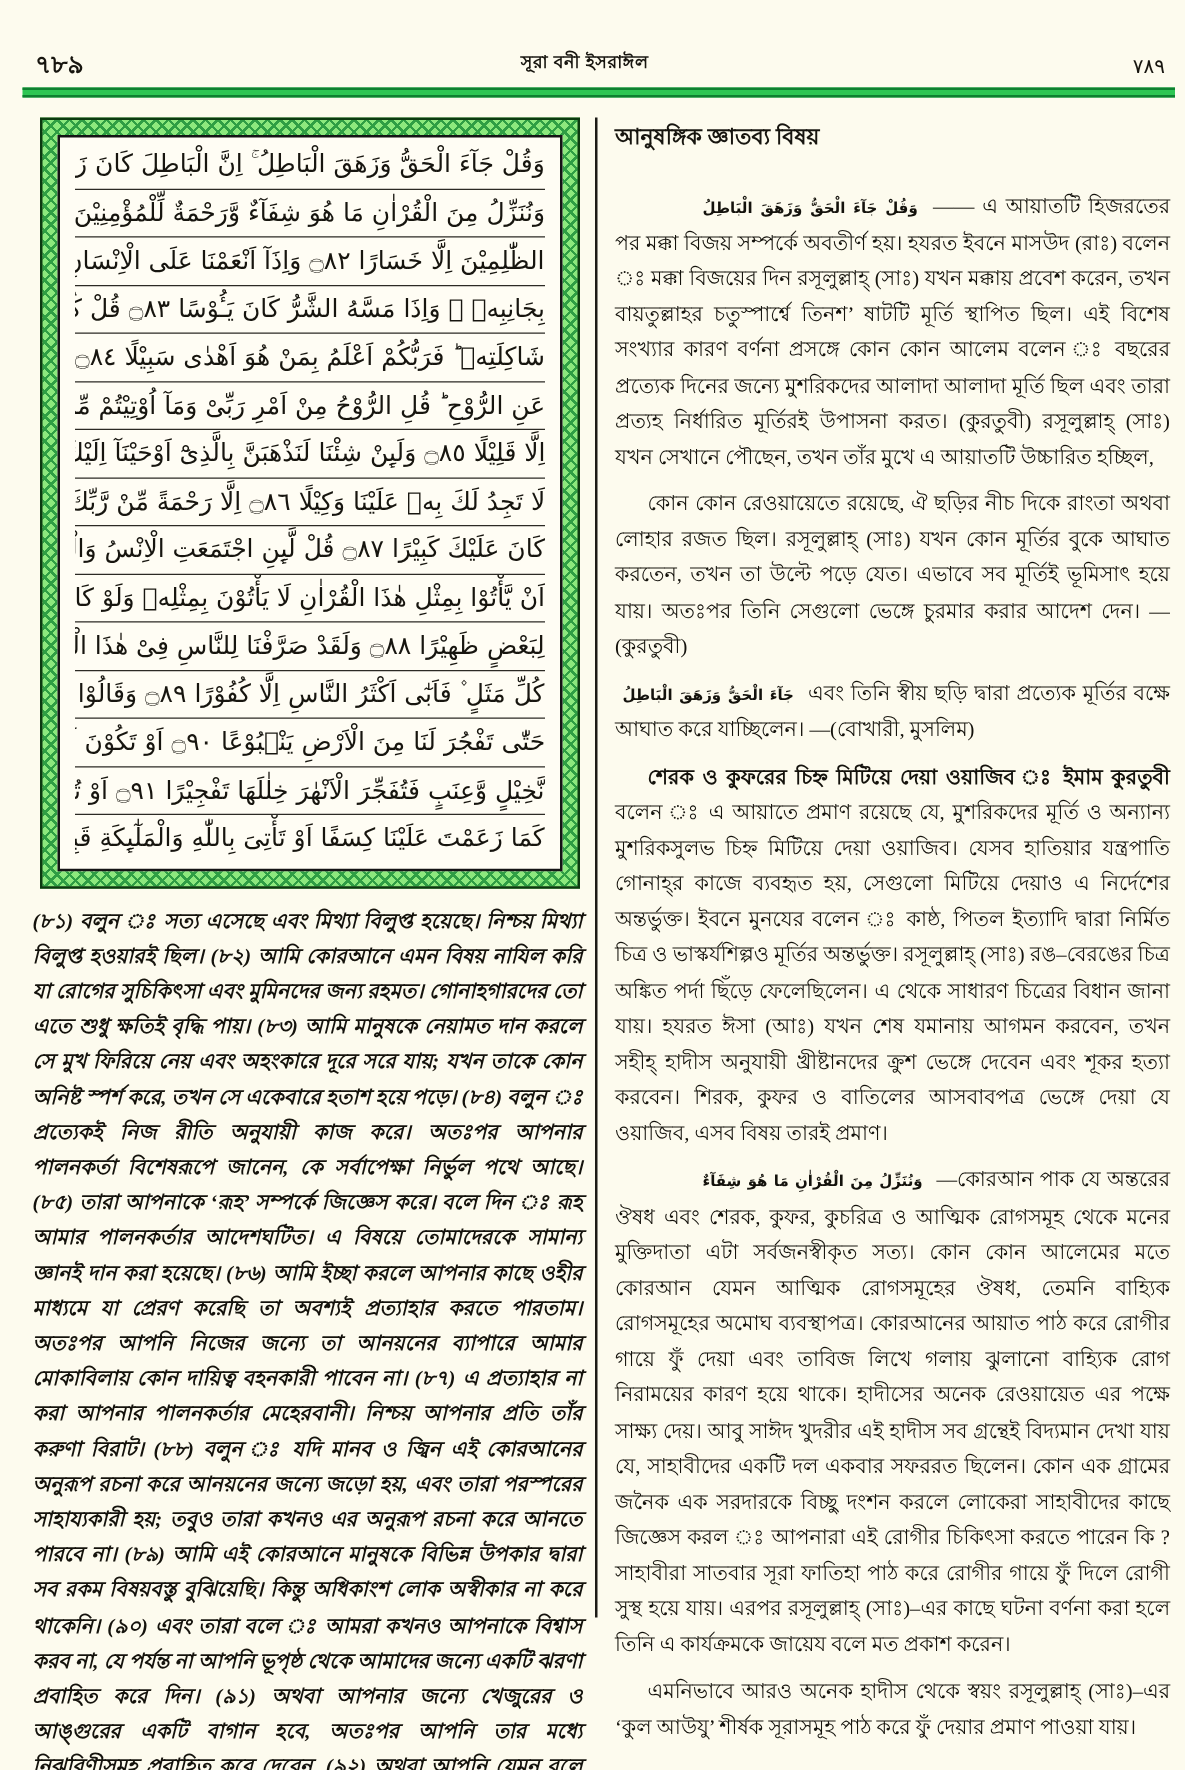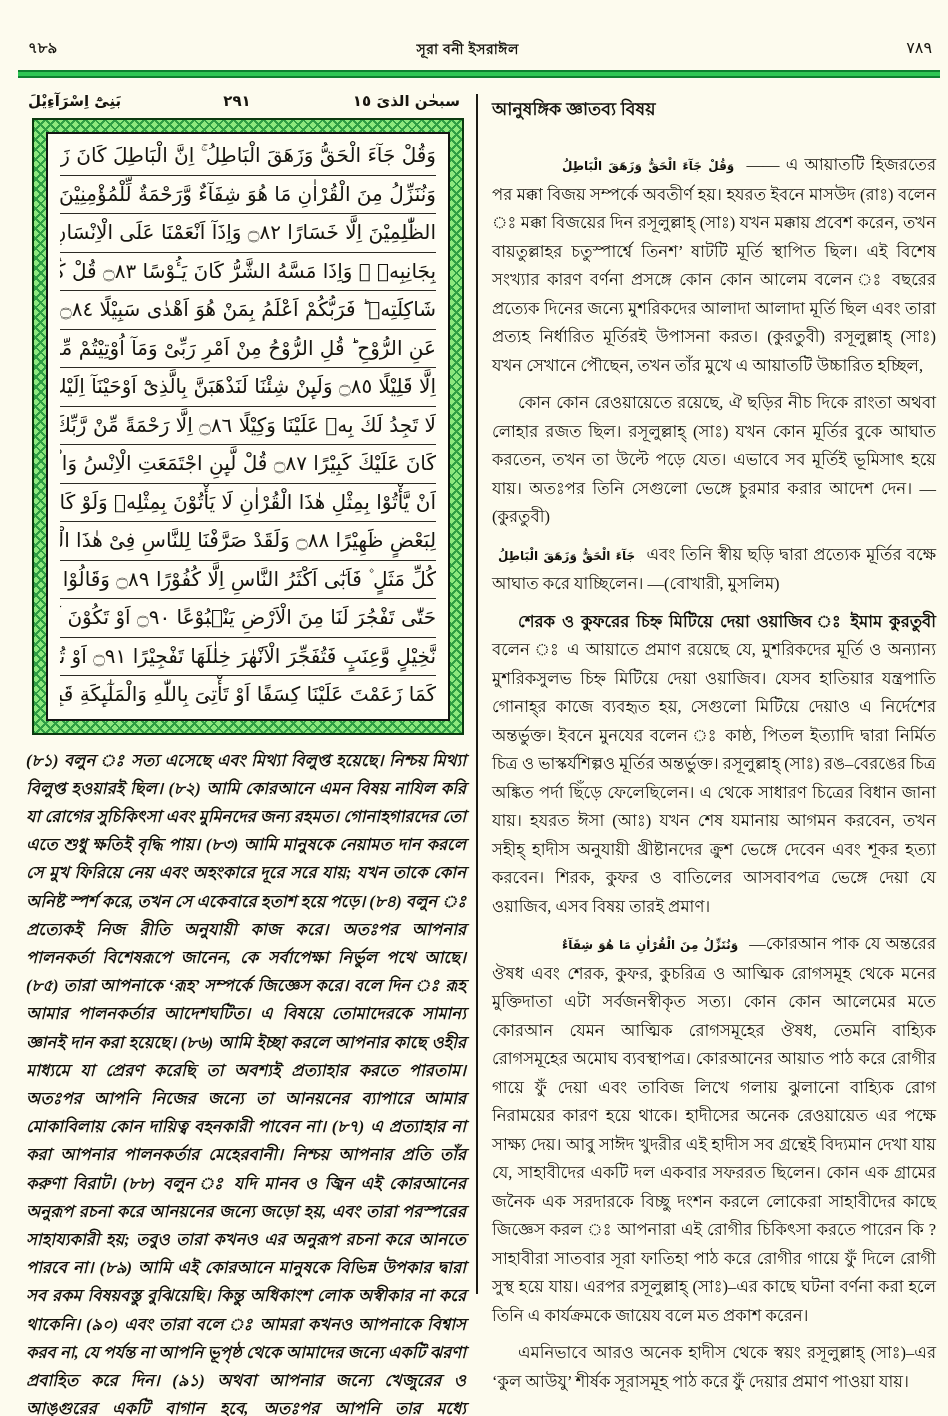--- a/index.html
+++ b/index.html
@@ -11,21 +11,21 @@
     font-family: "Liberation Serif", serif;
     color: #17150f;
     overflow: hidden;
     margin: 0 auto;
   }
   
   .header-row {
     position: absolute; top: 36px; left: 28px; right: 16px;
     display: flex; justify-content: space-between; align-items: baseline;
   }
-  .pageno-left { font-size: 15px; font-weight: bold; font-family: "Liberation Sans", sans-serif; }
+  .pageno-left { font-size: 20px; font-weight: bold; font-family: "Liberation Sans", sans-serif; }
   .head-title  { font-size: 14px; font-weight: bold; letter-spacing: .5px;
                  position: absolute; left: 50%; transform: translateX(-62%); top: 2px;
                  font-family: "Liberation Sans", sans-serif; }
   .pageno-right { font-size: 16px; font-weight: normal; font-family: "DejaVu Sans", sans-serif; }
   .green-rule {
     position: absolute; top: 70px; left: 18px; right: 8px; height: 8px;
     background: #2ec653;
     border-top: 2px solid #0e8030; border-bottom: 2px solid #0e8030;
   }
   
@@ -109,25 +109,20 @@
     <span class="pageno-left">৭৮৯</span>
     <span class="head-title">সূরা বনী ইসরাঈল</span>
     <span class="pageno-right">٧٨٩</span>
   </div>
   <div class="green-rule"></div>
 
   <div class="columns">
 
     <div class="left-col">
 
-      <div class="sura-subhead">
-        <span class="ar">بَنِىْٓ اِسْرَآءِيْلَ</span>
-        <span class="ar">٢٩١</span>
-        <span class="ar">سبحٰن الذىَ ١٥</span>
-      </div>
 
       <div class="quran-frame">
         <div class="quran-inner">
           <div class="quran-line">وَقُلْ جَآءَ الْحَقُّ وَزَهَقَ الْبَاطِلُ ۚ اِنَّ الْبَاطِلَ كَانَ زَهُوْقًا ۝٨١</div>
           <div class="quran-line">وَنُنَزِّلُ مِنَ الْقُرْاٰنِ مَا هُوَ شِفَآءٌ وَّرَحْمَةٌ لِّلْمُؤْمِنِيْنَ ۙ وَلَا يَزِيْدُ</div>
           <div class="quran-line">الظّٰلِمِيْنَ اِلَّا خَسَارًا ۝٨٢ وَاِذَآ اَنْعَمْنَا عَلَى الْاِنْسَانِ اَعْرَضَ وَنَاٰ</div>
           <div class="quran-line">بِجَانِبِهٖ ۚ وَاِذَا مَسَّهُ الشَّرُّ كَانَ يَـُٔوْسًا ۝٨٣ قُلْ كُلٌّ يَّعْمَلُ عَلٰى</div>
           <div class="quran-line">شَاكِلَتِهٖ ؕ فَرَبُّكُمْ اَعْلَمُ بِمَنْ هُوَ اَهْدٰى سَبِيْلًا ۝٨٤ وَيَسْـَٔلُوْنَكَ</div>
           <div class="quran-line">عَنِ الرُّوْحِ ؕ قُلِ الرُّوْحُ مِنْ اَمْرِ رَبِّىْ وَمَآ اُوْتِيْتُمْ مِّنَ الْعِلْمِ</div>
           <div class="quran-line">اِلَّا قَلِيْلًا ۝٨٥ وَلَىِٕنْ شِئْنَا لَنَذْهَبَنَّ بِالَّذِىْٓ اَوْحَيْنَآ اِلَيْكَ ثُمَّ</div>

